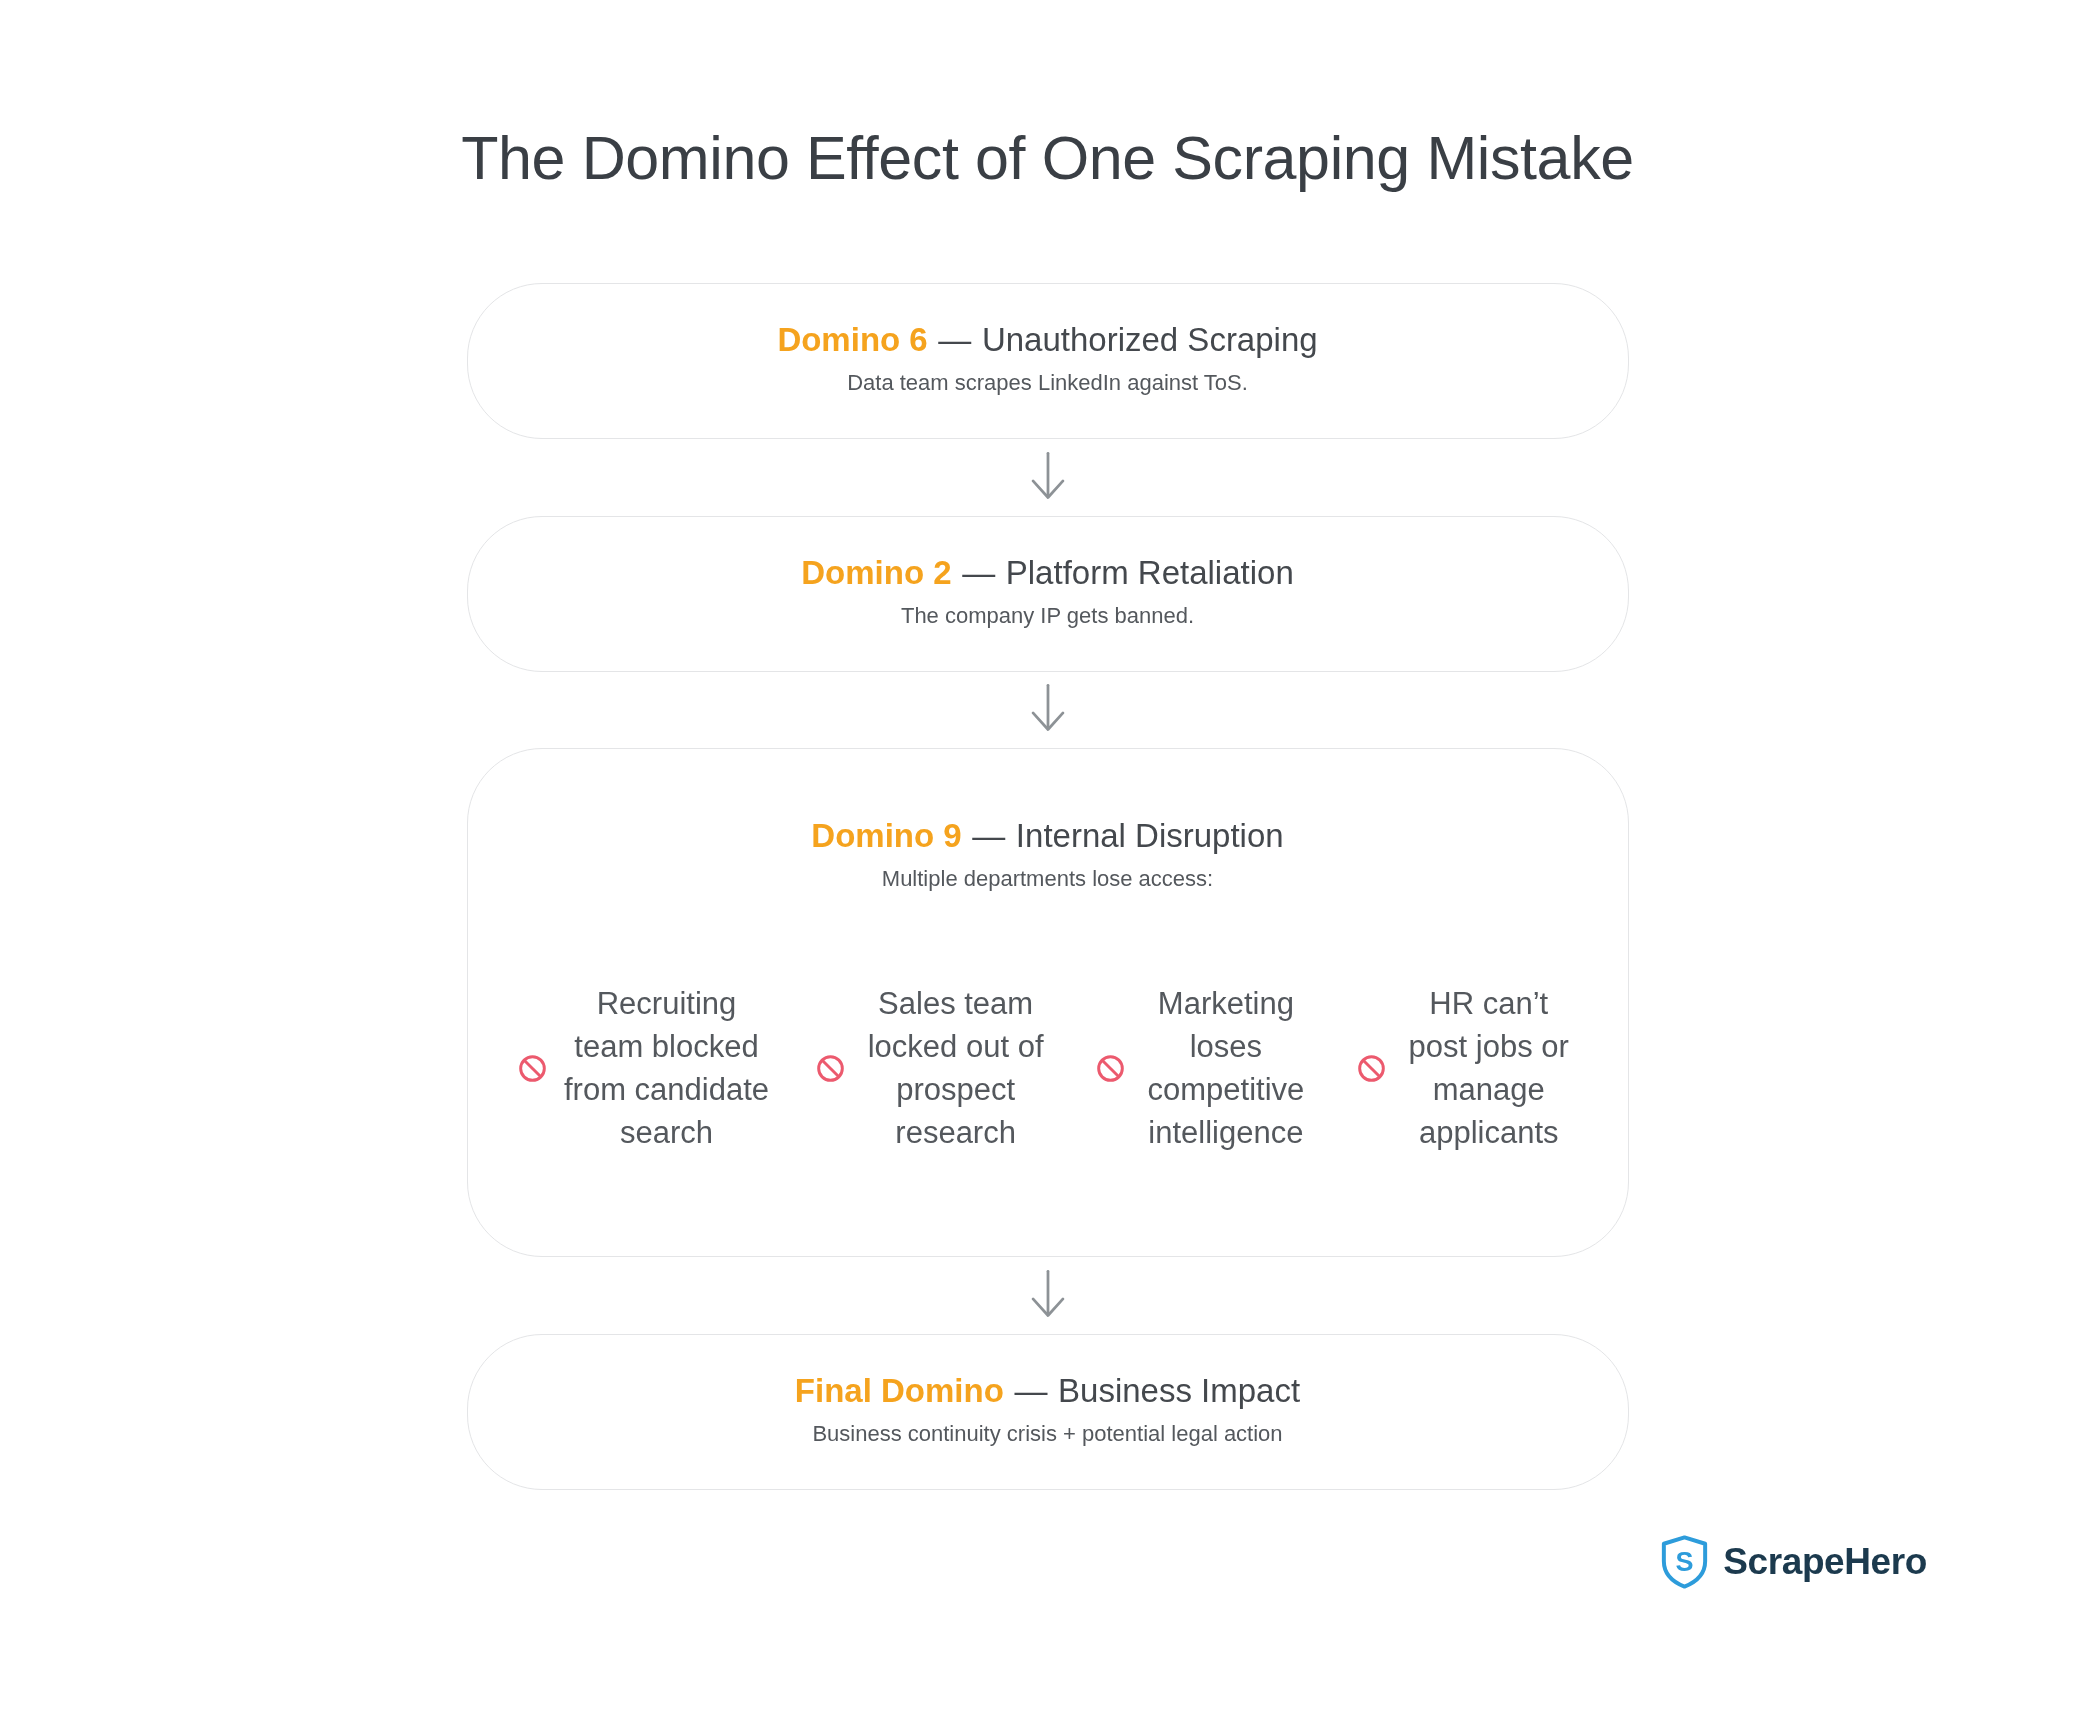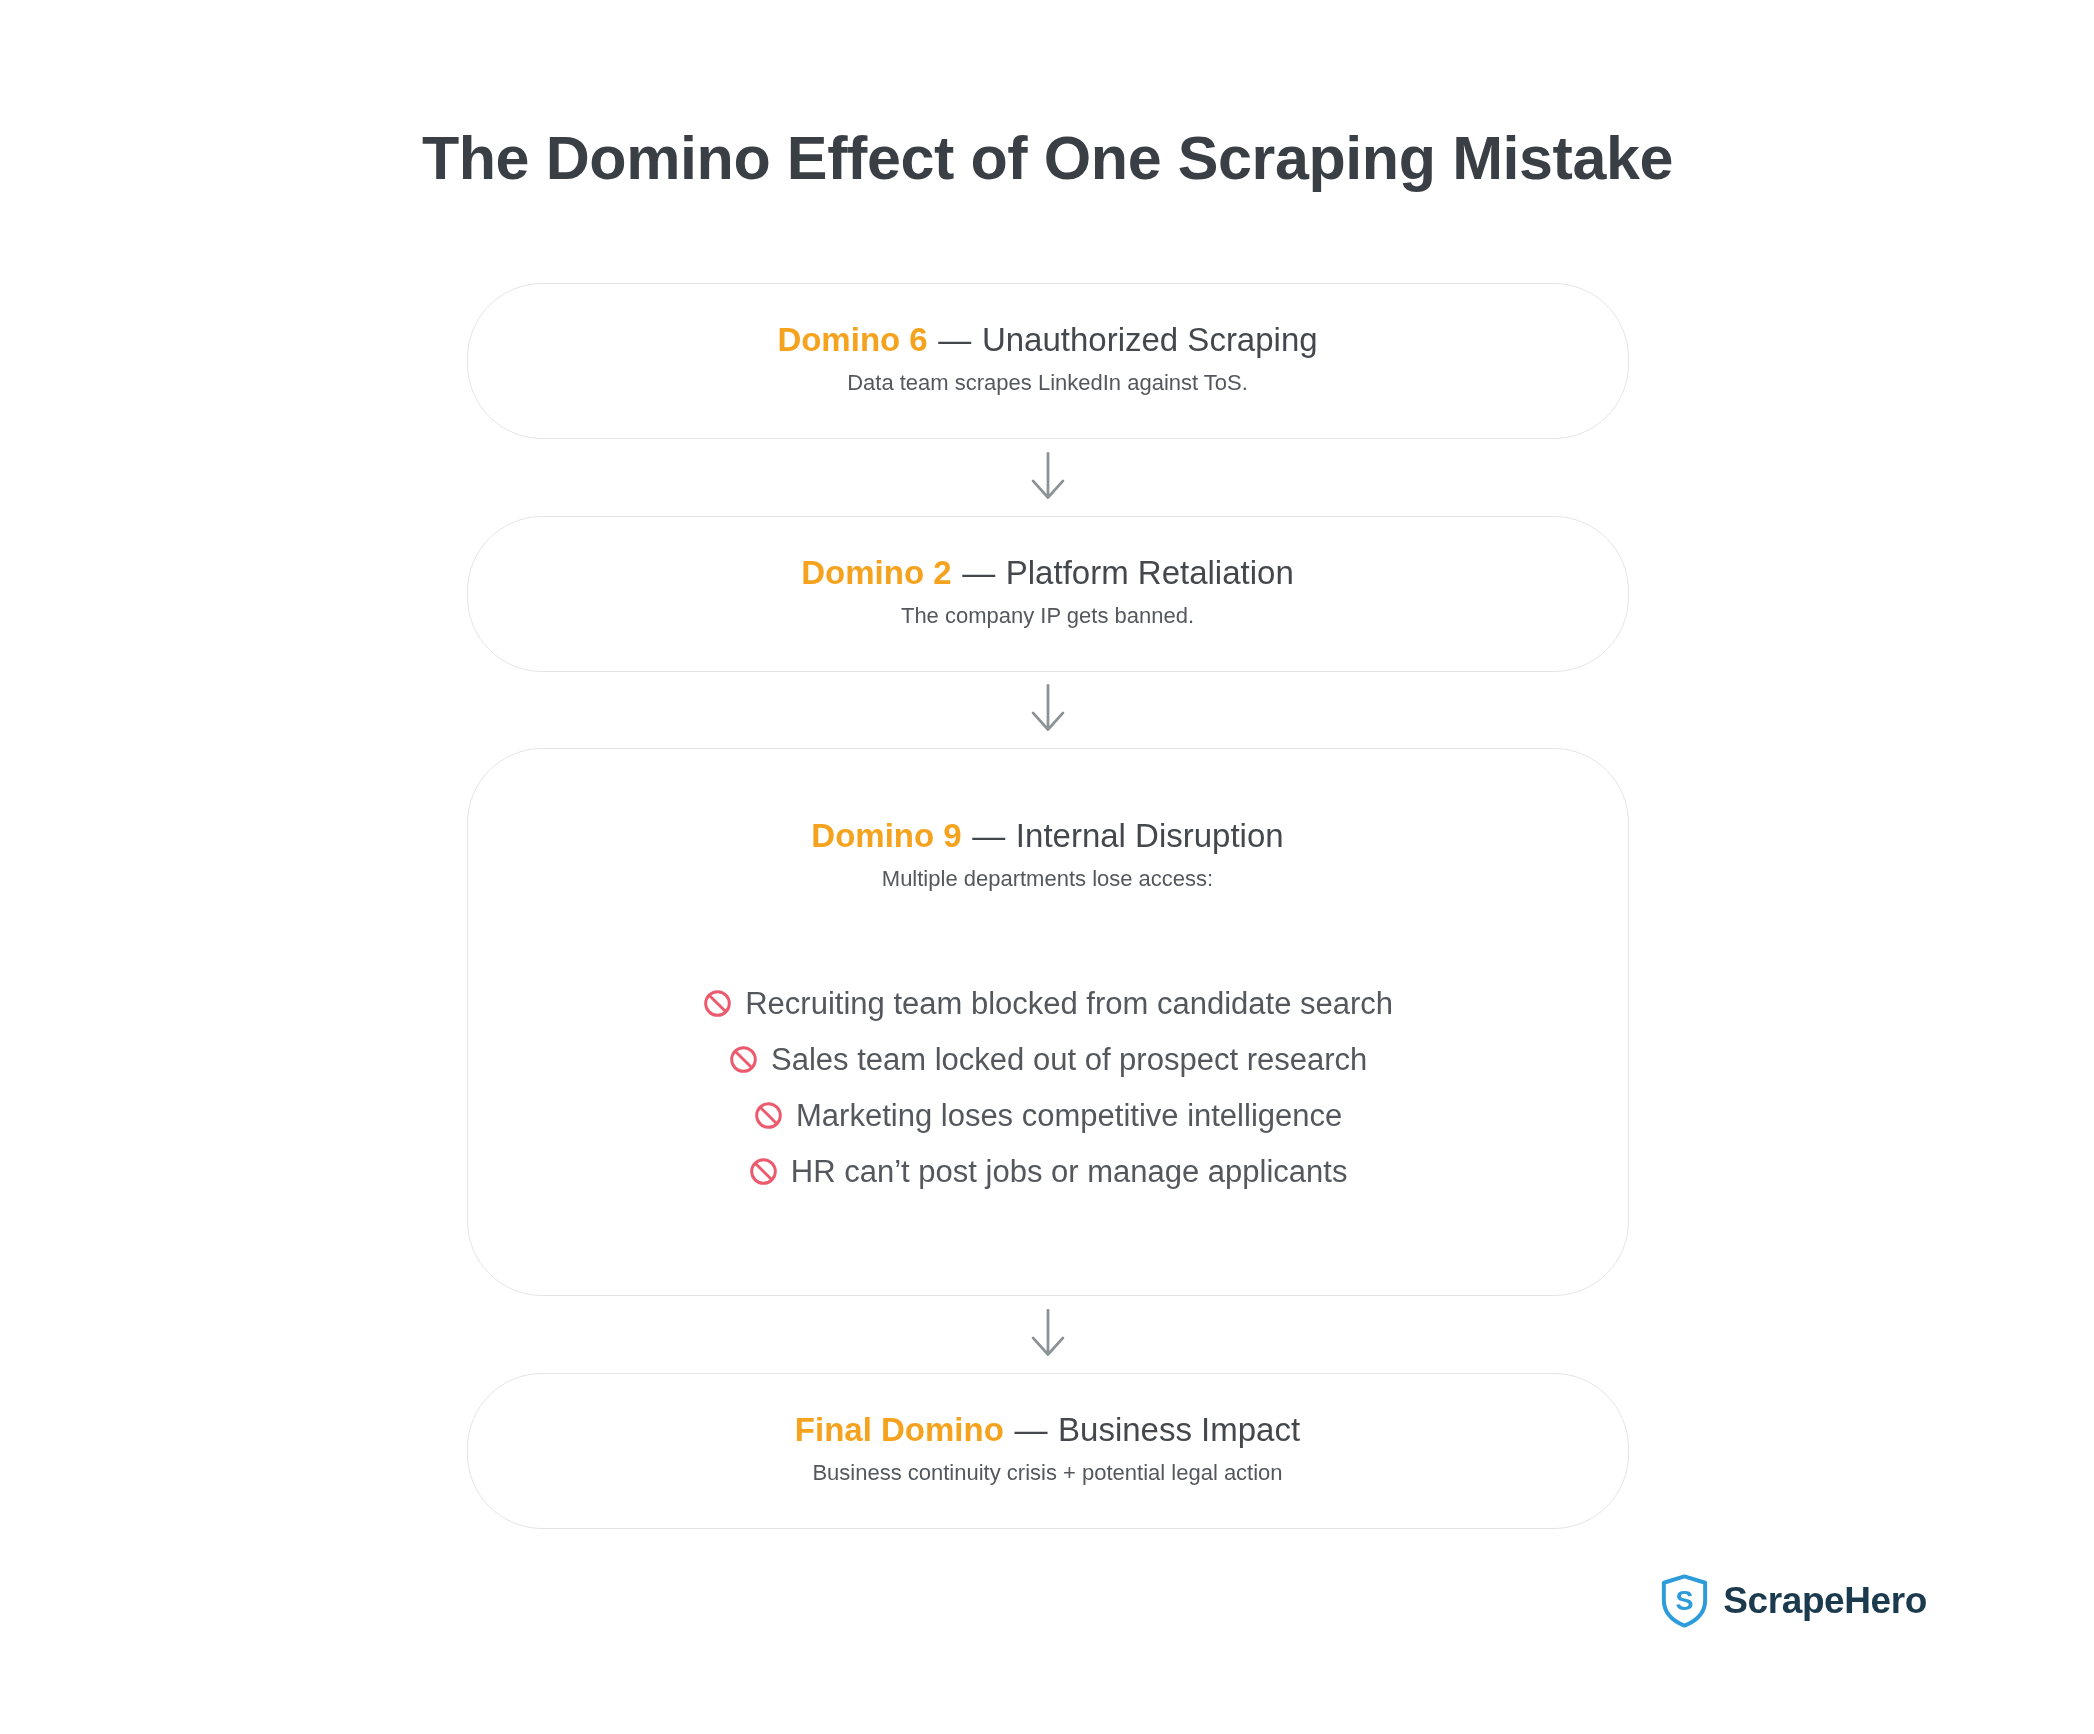--- a/index.html
+++ b/index.html
@@ -24,21 +24,21 @@
     width:2095px;
     height:1734px;
     margin:0 auto;
     background:#ffffff;
     overflow:hidden;
   }
   .title{
     padding-top:123px;
     text-align:center;
     font-size:61px;
-    font-weight:700;
+    font-weight:400;
     letter-spacing:-0.4px;
     color:var(--title-text);
   }
   .flow{
     width:1162px;
     margin:90px auto 0;
   }
   .box{
     border:1.6px solid var(--box-border);
     border-radius:75px;
@@ -73,22 +73,22 @@
   .arrow{
     display:flex;
     justify-content:center;
     margin:11.5px 0 13px;
     color:var(--arrow);
   }
   .block-list{
     list-style:none;
     margin-top:82px;
     display:flex;
-    flex-direction:column;
-    gap:13px;
+    flex-direction:row;
+    gap:42px;
     align-items:center;
   }
   .list-item{
     display:flex;
     align-items:center;
     gap:12.3px;
   }
   .no-icon{
     display:inline-flex;
     color:var(--prohibition);

